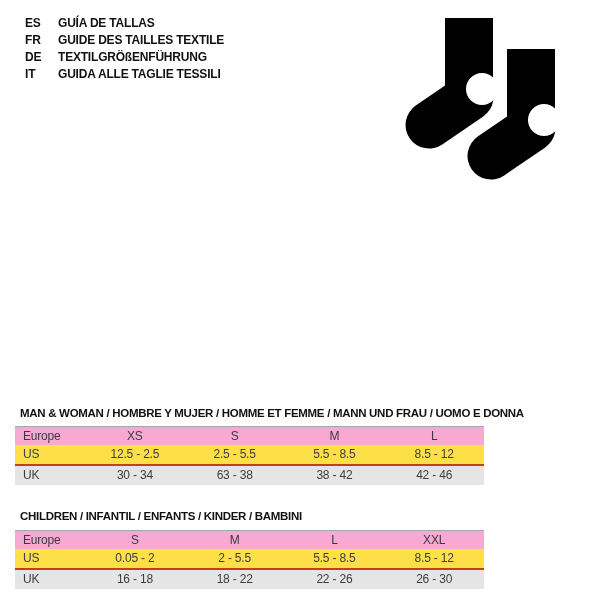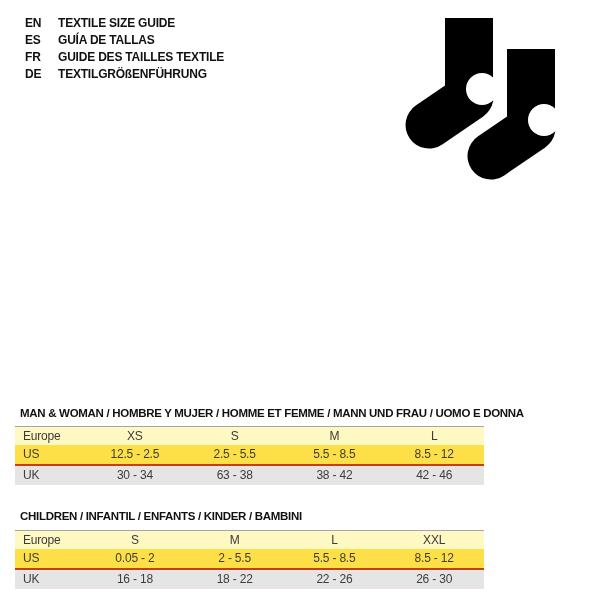--- a/index.html
+++ b/index.html
@@ -24,46 +24,46 @@
   
   .tbl-title { position:absolute; left:20px; font-size:11.5px; font-weight:bold;
     color:#111; letter-spacing:-0.3px; white-space:nowrap;text-align:center; }
   .t1-title { top:407px; }
   .t2-title { top:510px; }
 
   table.size { position:absolute; left:15px; width:469px; border-collapse:collapse;
     table-layout:fixed; font-size:12px; color:#3d3d3d; }
   .t1 { top:426px; }
   .t2 { top:530px; }
-  table.size thead tr { background:#fef9c3; height:18px; border-top:1px solid #a6a6a6; }
+  table.size thead tr { background:#f9a8d4; height:18px; border-top:1px solid #a6a6a6; }
   table.size th { font-weight:normal; text-align:center; font-size:12px; color:#3b3b3b;
     letter-spacing:-0.2px; }
   table.size th.c0, table.size td.c0 { text-align:left; padding-left:8px; }
   table.size tbody tr { height:20px; }
   table.size tbody tr.row-us { background:#fde047; }
   table.size tbody tr.row-uk { background:#e5e5e5; border-top:2px solid #c2410c; }
   table.size td { text-align:center; letter-spacing:-0.2px; }
 </style>
 </head>
 <body>
 
 <div class="page">
 
   <div class="langs">
     <div class="lang-row">
-      <span class="lang-code">EN</span><span class="lang-title">TEXTILE SIZE GUIDE</span>
-    </div>
-    <div class="lang-row">
       <span class="lang-code">ES</span><span class="lang-title">GUÍA DE TALLAS</span>
     </div>
     <div class="lang-row">
       <span class="lang-code">FR</span><span class="lang-title">GUIDE DES TAILLES TEXTILE</span>
     </div>
     <div class="lang-row">
       <span class="lang-code">DE</span><span class="lang-title">TEXTILGRÖßENFÜHRUNG</span>
+    </div>
+    <div class="lang-row">
+      <span class="lang-code">IT</span><span class="lang-title">GUIDA ALLE TAGLIE TESSILI</span>
     </div>
   </div>
 
 
   <svg class="socks-svg" viewBox="0 0 600 200" aria-hidden="true">
 
     <g>
       <rect x="445" y="18" width="48" height="80" fill="#000"></rect>
       <line x1="470" y1="97" x2="429" y2="125" stroke="#000" stroke-width="47" stroke-linecap="round"></line>
       <circle cx="482" cy="89" r="16" fill="#fff"></circle>

